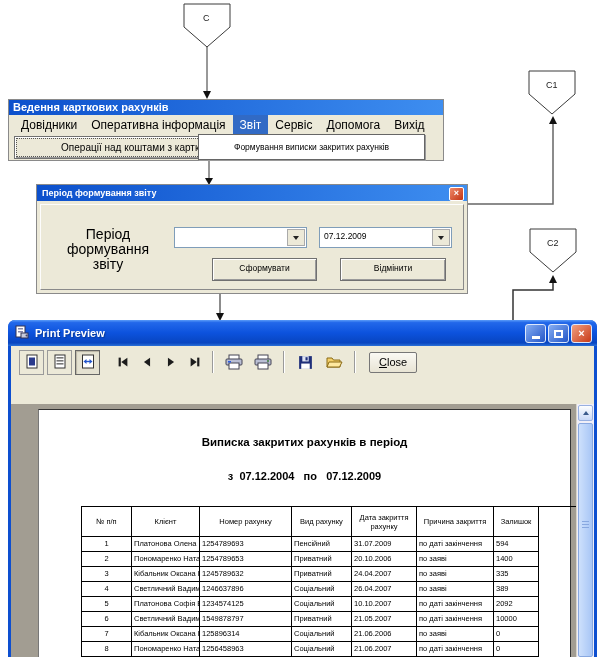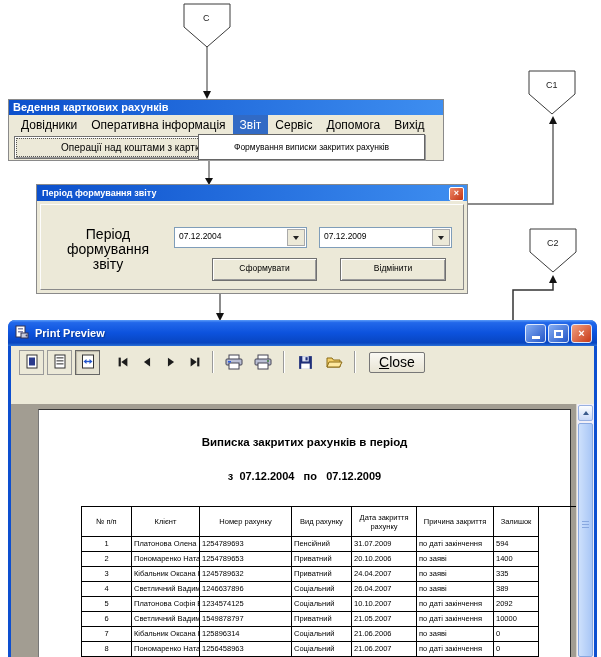--- a/index.html
+++ b/index.html
@@ -70,21 +70,21 @@
   .pp-toolbar { height:32px; display:flex; align-items:center; padding-left:8px; gap:3px; }
   .tbtn { width:23px; height:23px; background:#ece9d8; border:1px solid #9a9a9a;
           display:flex; align-items:center; justify-content:center; }
   .tbtn.pressed { border-color:#666; background:#e4e1d1; box-shadow:inset 1px 1px 1px #b8b4a4; }
   .navbtn, .icnbtn { height:22px; display:flex; align-items:center; justify-content:center;
                      background:transparent; border:none; }
   .navbtn { width:21px; } .icnbtn { width:26px; }
   .sep { width:0; height:22px; border-left:1px solid #9a9a9a; border-right:1px solid #fff; margin:0 4px; }
   .close-btn { margin-left:6px; padding:0 9px; height:21px; box-sizing:border-box;
                background:linear-gradient(180deg,#faf9f4,#e8e4d4); border:1px solid #777;
-               border-radius:2px; font-size:14px; display:flex; align-items:center; }
+               border-radius:2px; font-size:11px; display:flex; align-items:center; }
   .close-label { display:block; } .close-label::first-letter { text-decoration:underline; }
 
   .pp-preview { position:absolute; top:58px; left:0; right:0; bottom:0; background:#a29d92; overflow:hidden; }
   .page { position:absolute; left:27px; top:5px; width:531px; height:300px; background:#fff;
           border:1px solid #333; border-left-color:#777; }
   .rpt-title { position:absolute; top:26px; left:0; width:100%; text-align:center;
                font-weight:bold; font-size:11.5px; color:#000; }
   .rpt-sub { position:absolute; top:60px; left:0; width:100%; text-align:center;
              font-weight:bold; font-size:11px; white-space:pre; color:#000; }
   .rtable { position:absolute; left:42px; top:96px; width:528px; font-size:7.5px; color:#000;
@@ -165,21 +165,20 @@
       <div class="dlg-close">
         <span>×</span>
       </div>
     </div>
     <div class="dlg-panel"></div>
     <div class="dlg-label">
       <div>Період формування</div>
       <div>звіту</div>
     </div>
     <div class="combo combo1">
-      <div class="val">07.12.2004</div>
       <div class="drop">
         <div class="tri-down"></div>
       </div>
     </div>
     <div class="combo combo2">
       <div class="val">07.12.2009</div>
       <div class="drop">
         <div class="tri-down"></div>
       </div>
     </div>

